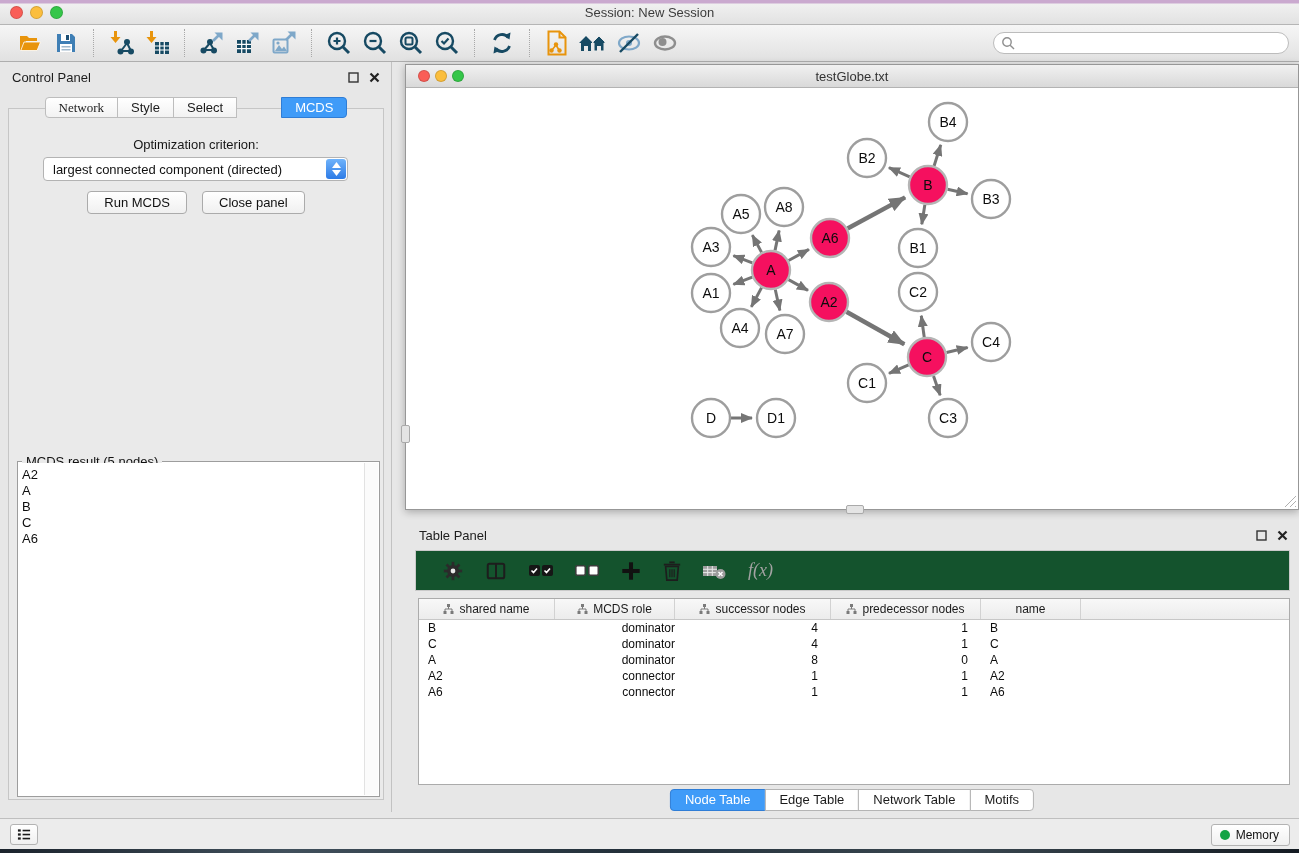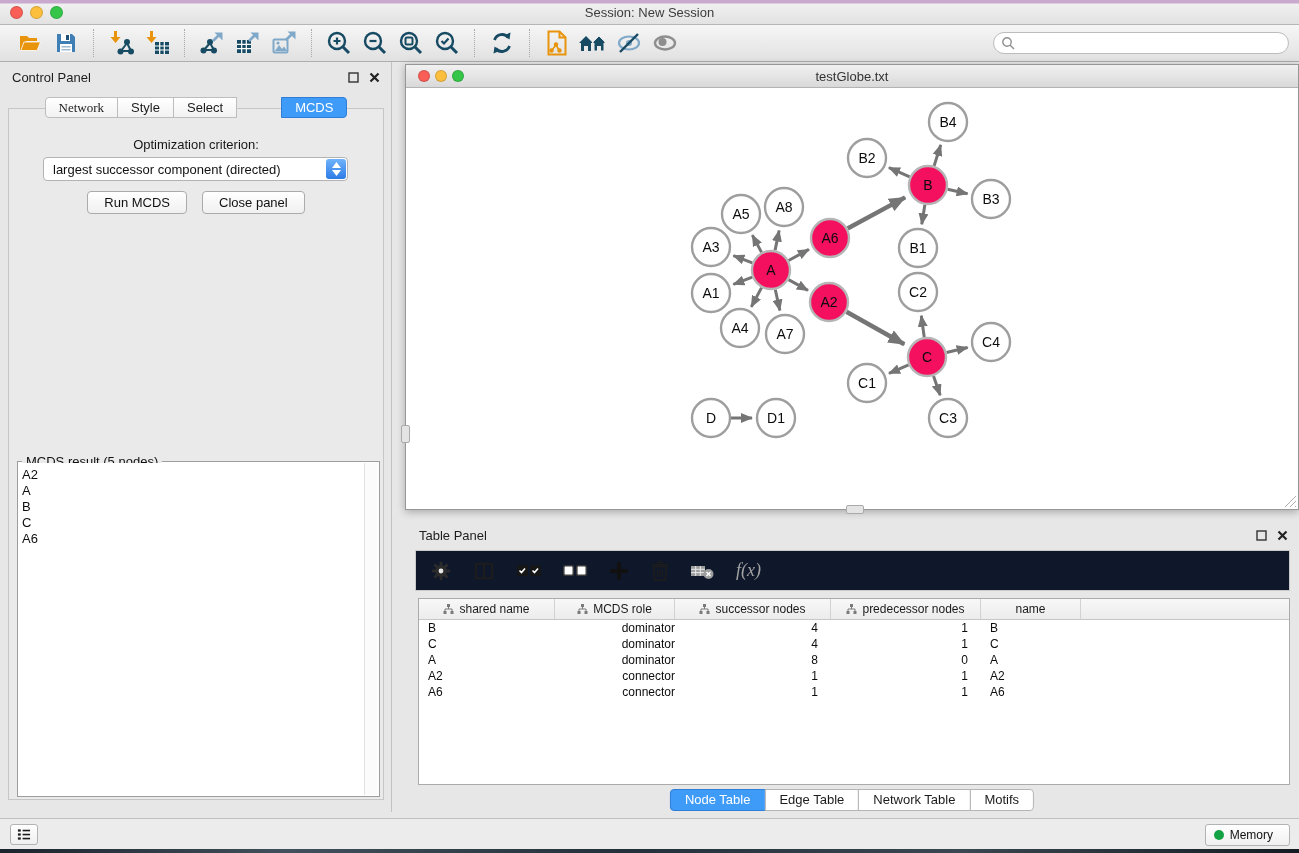--- a/index.html
+++ b/index.html
@@ -63,22 +63,22 @@
   .net-titlebar .tl{width:12px;height:12px;top:5px;}
   .net-titlebar .tl.red{left:12px;} .net-titlebar .tl.yel{left:29px;} .net-titlebar .tl.grn{left:46px;}
   .net-titlebar .ttext{display:block;text-align:center;line-height:23px;font-size:13px;color:#333;}
   .net-canvas{position:absolute;left:0;top:24px;right:0;bottom:0;background:#fff;}
   .corner-grip{position:absolute;right:1px;bottom:1px;}
   .side-grip{position:absolute;left:-5px;top:360px;width:9px;height:18px;background:#e4e4e4;border:1px solid #aaa;border-radius:2px;}
   .bottom-grip{position:absolute;bottom:-5px;left:440px;width:18px;height:9px;background:#e4e4e4;border:1px solid #aaa;border-radius:2px;}
 
   
   .table-panel{position:absolute;left:405px;top:520px;width:894px;height:292px;background:#e7e7e7;}
-  .tp-toolbar{position:absolute;left:10px;right:9px;top:30px;height:41px;background:#0f172a;
-    border:1px solid #cacaca;display:flex;align-items:center;gap:20px;padding-left:14px;}
+  .tp-toolbar{position:absolute;left:10px;right:9px;top:30px;height:41px;background:#14532d;
+    border:1px solid #cacaca;display:flex;align-items:center;gap:20px;padding-left:26px;}
   .tpbtn{border:none;background:none;padding:0;display:flex;align-items:center;justify-content:center;height:28px;}
   .fx-label{font-family:"Liberation Serif",serif;font-style:italic;font-size:18px;color:#a3a3a3;}
   .ttable{position:absolute;left:13px;right:9px;top:78px;height:187px;background:#fff;border:1px solid #ababab;overflow:hidden;}
   .thead{display:flex;height:21px;background:linear-gradient(#f8f8f8,#ececec);border-bottom:1px solid #c7c7c7;}
   .th{display:flex;align-items:center;justify-content:center;gap:5px;font-size:12px;color:#1a1a1a;border-right:1px solid #d2d2d2;}
   .trow{display:flex;height:16px;align-items:center;}
   .c{font-size:12px;color:#0c0c0c;white-space:nowrap;overflow:hidden;}
   .w1{width:136px;} .w2{width:120px;} .w3{width:156px;} .w4{width:150px;} .w5{width:100px;} .wf{flex:1;border-right:none;}
   .c.w1,.c.w2,.c.w5{padding-left:9px;} .c.w2{padding-left:11px;text-align:right;}
   .c.w3,.c.w4{text-align:right;padding-right:13px;}
@@ -86,21 +86,21 @@
   .tp-tab{height:22px;line-height:20px;padding:0 14px;font-size:13px;color:#1b1b1b;background:#fff;
     border:1px solid #b4b4b4;margin-left:-1px;}
   .tp-tab:first-child{border-radius:4px 0 0 4px;margin-left:0;}
   .tp-tab:last-child{border-radius:0 4px 4px 0;}
   .tp-tab.active{background:var(--accent);border-color:#2f7dd6;color:#fff;}
 
   
   .statusbar{position:absolute;left:0;top:818px;width:100%;height:31px;background:#ececec;border-top:1px solid #bfbfbf;}
   .sb-left{position:absolute;left:10px;top:5px;width:28px;height:21px;background:linear-gradient(#fff,#f0f0f0);
     border:1px solid #b3b3b3;border-radius:3px;display:flex;align-items:center;justify-content:center;}
-  .sb-mem{position:absolute;right:9px;top:5px;height:22px;padding:0 16px 0 8px;background:linear-gradient(#fff,#f0f0f0);
+  .sb-mem{position:absolute;right:9px;top:5px;height:22px;padding:0 10px 0 8px;background:linear-gradient(#fff,#f0f0f0);
     border:1px solid #b3b3b3;border-radius:3px;display:flex;align-items:center;gap:6px;font-size:12px;color:#111;}
   .memdot{width:10px;height:10px;border-radius:50%;background:var(--memory-green);}
   .desktop-strip{position:absolute;left:0;top:849px;width:100%;height:4px;
     background:linear-gradient(90deg,#1b232c,#41505c 22%,#23303a 48%,#3a4750 74%,#141b22);}
 </style>
 </head>
 <body>
 
 <div class="app">
 
@@ -285,21 +285,21 @@
     <div class="cp-tabs">
       <div class="tab">Network</div>
       <div class="tab">Style</div>
       <div class="tab">Select</div>
       <div class="tab active">MCDS</div>
     </div>
 
     <div class="cp-body">
       <div class="opt-label">Optimization criterion:</div>
       <div class="dropdown">
-        <span class="dval">largest successor component (directed)</span>
+        <span class="dval">largest connected component (directed)</span>
         <span class="stepper">
           <svg width="9" height="6" viewBox="0 0 9 6">
               <path d="M4.5 0L9 6H0z" fill="#fff"></path>
             </svg>
           <svg width="9" height="6" viewBox="0 0 9 6">
               <path d="M4.5 6L0 0h9z" fill="#fff"></path>
             </svg>
         </span>
       </div>
       <div class="btnrow">

